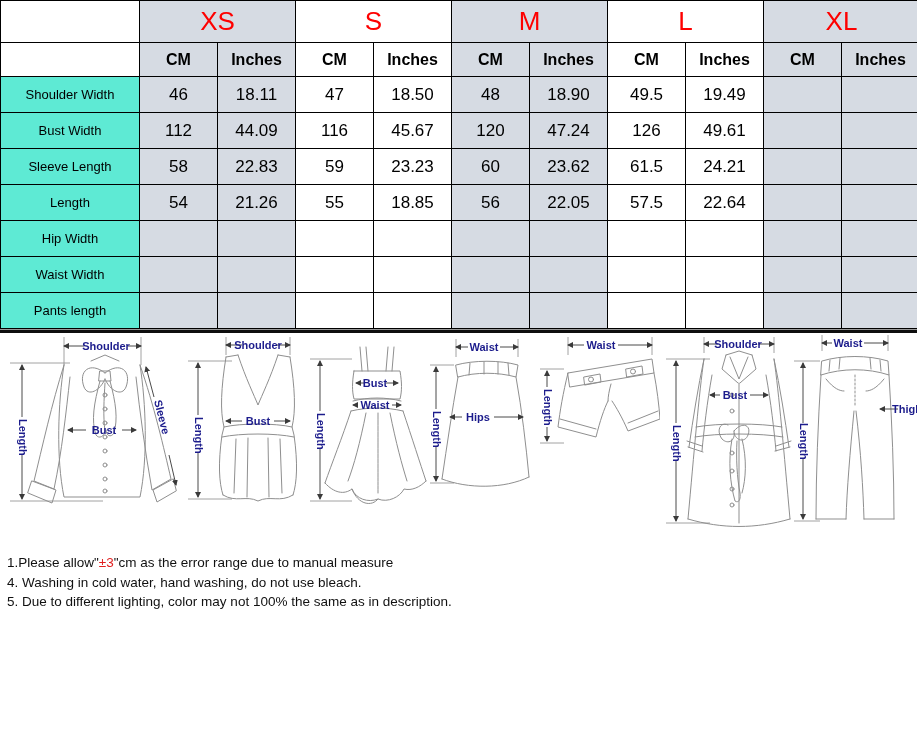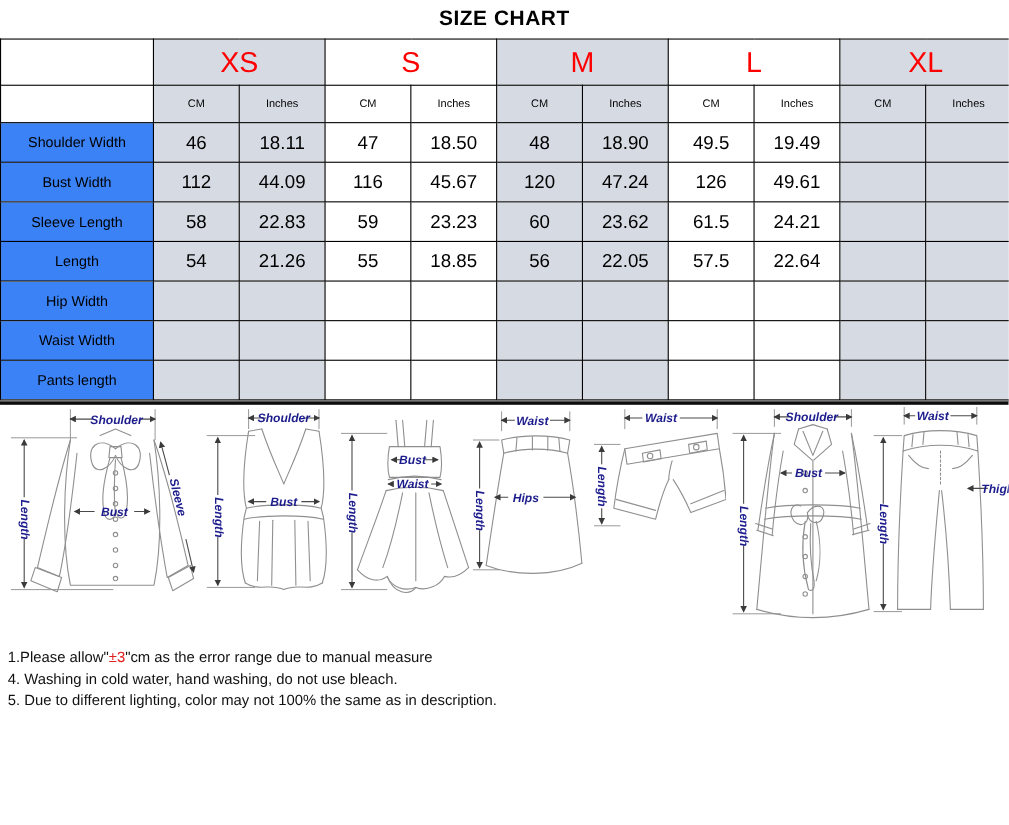--- a/index.html
+++ b/index.html
@@ -10,49 +10,48 @@
   .title{font-size:19px;font-weight:bold;text-align:center;padding:7px 0 6px 0;letter-spacing:.5px;}
 
   
   table.size-table{width:917px;border-collapse:collapse;table-layout:fixed;}
   table.size-table td{border:1px solid #000;text-align:center;vertical-align:middle;padding:0;overflow:hidden;}
   td.g{background:#d6dbe3;}
   tr.r1 td{height:41px;}
   tr.r2 td{height:33px;}
   tr.dr td{height:35px;}
   td.size{font-size:26px;font-weight:normal;color:#fe0000;}
-  td.unit{font-size:10px;font-weight:normal;}
-  td.rowlabel{font-size:13px;background:#3b82f6;}
+  td.unit{font-size:16px;font-weight:bold;}
+  td.rowlabel{font-size:13px;background:#5eead4;}
   td.v{font-size:17px;}
 
   
   .measure-head{margin:21px 0 4px 8px;font-size:20px;font-weight:bold;color:#1c1c8c;letter-spacing:.2px;}
   .measure-head .chev{margin-left:6px;letter-spacing:-1px;}
   .divider{height:3px;background:#0e0e0e;border-top:1px solid #999;}
 
   
-  .drawings{position:relative;height:212px;width:818px;font-style:italic;}
+  .drawings{position:relative;height:212px;width:818px;}
   .drawings svg{position:absolute;top:0;}
   .outline{fill:none;stroke:#8f8f8f;stroke-width:1;stroke-linecap:round;stroke-linejoin:round;}
   .dim{fill:none;stroke:#4a4a4a;stroke-width:1;}
   .tick{fill:none;stroke:#8a8a8a;stroke-width:0.8;}
   .dash{stroke-dasharray:2,2;}
   text.ml{fill:#1c1c8c;font-family:"Liberation Sans",sans-serif;font-size:11px;font-weight:bold;}
   text.mid{text-anchor:middle;}
 
   
   .notes{margin:8px 0 0 7px;font-size:13.5px;line-height:19.5px;color:#111;}
   .notes .red{color:#e02020;}
 </style>
 </head>
 <body>
 
 <div class="page">
 
-  <div class="title">SIZE CHART</div>
 
   <table class="size-table">
     <colgroup>
       <col style="width:139px">
       <col style="width:78px">
         <col style="width:78px">
         <col style="width:78px">
         <col style="width:78px">
       <col style="width:78px">
         <col style="width:78px">

